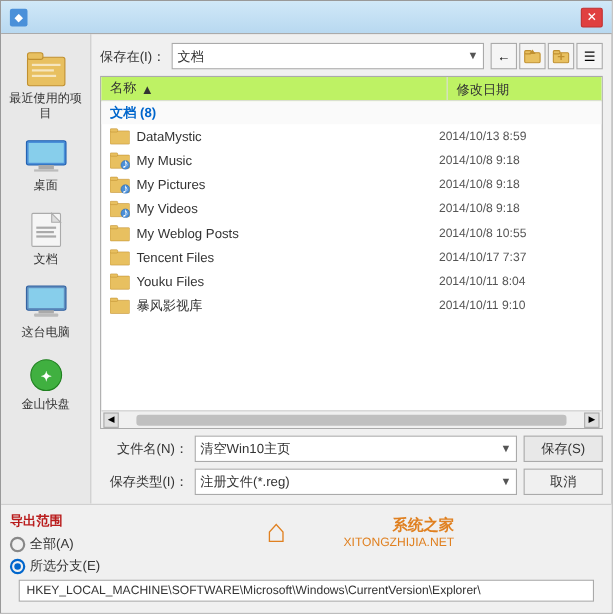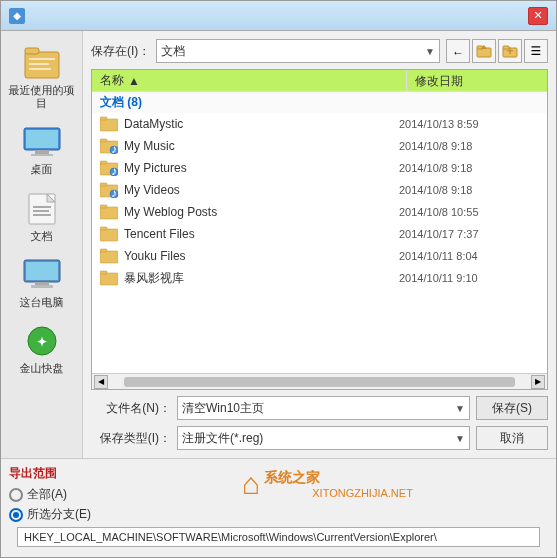--- a/index.html
+++ b/index.html
@@ -310,21 +310,21 @@
           </div>
           <div class="radio-item">
             <div class="radio-circle selected"></div>
             <span class="radio-label">所选分支(E)</span>
           </div>
         </div>
       </div>
       <div style="flex:1; display:flex; flex-direction:column; gap:4px;">
         <div style="display:flex; justify-content:center; align-items:center; gap:4px; padding:2px 0;">
           <div style="font-size:30px; color:#e08020;">⌂</div>
-          <div style="text-align:left; color:#e08020; font-size:11px;">
+          <div style="text-align:right; color:#e08020; font-size:11px;">
             <div style="font-size:14px; font-weight:bold;">系统之家</div>
             <div style="font-size:11px;margin-left:48px;">XITONGZHIJIA.NET</div>
           </div>
         </div>
       </div>
     </div>
     <div class="registry-path">HKEY_LOCAL_MACHINE\SOFTWARE\Microsoft\Windows\CurrentVersion\Explorer\</div>
   </div>
 </div>
 

